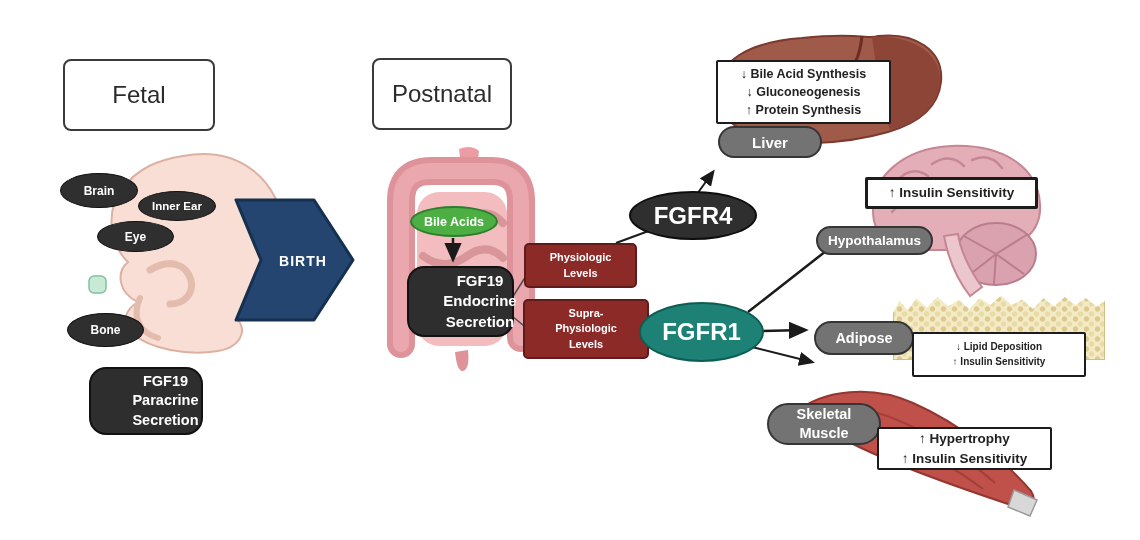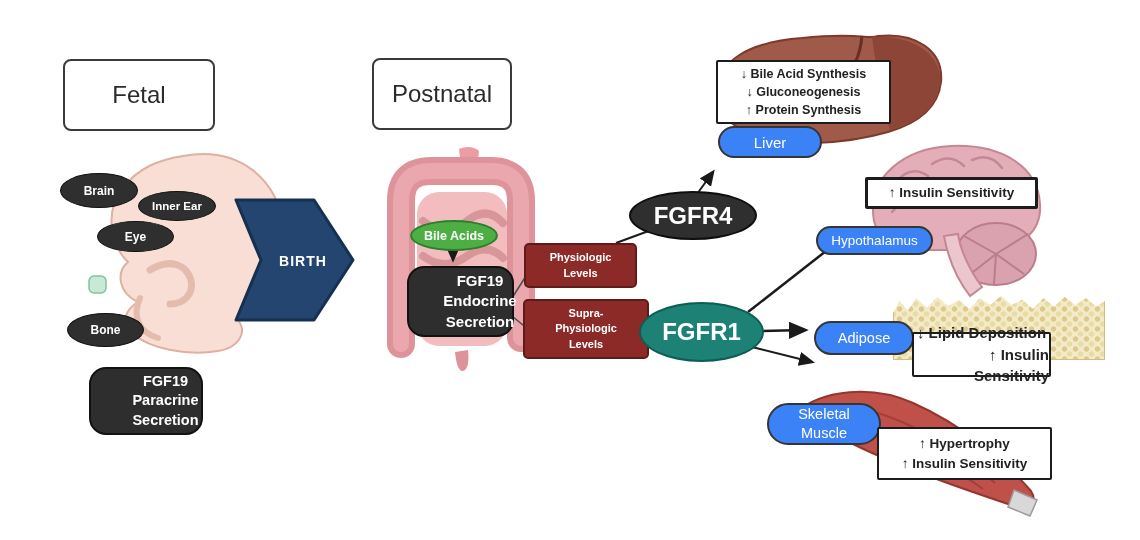--- a/index.html
+++ b/index.html
@@ -32,22 +32,22 @@
   .level-box {
     background:#8c2a28; border:2px solid #5e1b1a; border-radius:5px;
     color:#fff; font-weight:bold; font-size:11px; line-height:1.4; z-index:6;
   }
   
   .receptor {
     border-radius:50%; color:#fff; font-weight:bold; font-size:24px; z-index:6;
   }
   
   .organ-pill {
-    background:#3b82f6; border:2px solid #353535; border-radius:18px;
-    color:#fff; font-weight:normal; z-index:7;
+    background:#737373; border:2px solid #353535; border-radius:18px;
+    color:#fff; font-weight:bold; z-index:7;
   }
   
   .effects-box {
     background:#ffffff; border:2.5px solid #1c1c1c; border-radius:2px;
     color:#222; font-weight:bold; z-index:8;
     display:flex; flex-direction:column; align-items:center; justify-content:center;
   }
   .effects-box div { line-height:1.45; }
   .illus { z-index:1; }
   #connectors { z-index:4; }
@@ -156,21 +156,21 @@
 
   <div class="abs secretion-box center preline" style="left:89px; top:367px; width:114px; height:68px; font-size:14.5px;">FGF19
 Paracrine
 Secretion</div>
 
   <svg class="abs" style="left:234px; top:194px; z-index:5;" width="122" height="132" viewBox="0 0 122 132">
     <polygon points="2,6 80,6 119,66 80,126 2,126 27,66" fill="#23456f" stroke="#16304f" stroke-width="3" stroke-linejoin="round"></polygon>
   </svg>
   <div class="abs center" id="birth-text" style="left:252px; top:243px; width:102px; height:36px;">BIRTH</div>
 
-  <div class="abs center" id="bile-acids" style="left:410px; top:220px; width:88px; height:31px;">Bile Acids</div>
+  <div class="abs center" id="bile-acids" style="left:410px; top:206px; width:88px; height:31px;">Bile Acids</div>
 
   <div class="abs secretion-box center preline" style="left:407px; top:266px; width:107px; height:71px;">FGF19
 Endocrine
 Secretion</div>
 
   <div class="abs level-box center preline" style="left:524px; top:243px; width:113px; height:45px;">Physiologic
 Levels</div>
   <div class="abs level-box center preline" style="left:523px; top:299px; width:126px; height:60px;">Supra-
 Physiologic
 Levels</div>
@@ -184,25 +184,25 @@
     <div>↑ Protein Synthesis</div>
   </div>
   <div class="abs organ-pill center" style="left:718px; top:126px; width:104px; height:32px; font-size:15px;">Liver</div>
 
   <div class="abs effects-box" style="left:865px; top:177px; width:173px; height:32px; font-size:13.5px; border-width:3px;">
     <div>↑ Insulin Sensitivity</div>
   </div>
   <div class="abs organ-pill center" style="left:816px; top:226px; width:117px; height:29px; font-size:13.5px; border-radius:15px;">Hypothalamus</div>
 
   <div class="abs organ-pill center" style="left:814px; top:321px; width:100px; height:34px; font-size:14.5px;">Adipose</div>
-  <div class="abs effects-box" style="left:912px; top:332px; width:139px; height:45px; font-size:15px;text-align:right;">
+  <div class="abs effects-box" style="left:912px; top:332px; width:174px; height:45px; font-size:10px;">
     <div>↓ Lipid Deposition</div>
     <div>↑ Insulin Sensitivity</div>
   </div>
 
   <div class="abs organ-pill center preline" style="left:767px; top:403px; width:114px; height:42px; font-size:14.5px; line-height:1.3; border-radius:22px;">Skeletal
 Muscle</div>
-  <div class="abs effects-box" style="left:877px; top:427px; width:175px; height:53px; font-size:13.5px;">
+  <div class="abs effects-box" style="left:877px; top:427px; width:175px; height:43px; font-size:13.5px;">
     <div>↑ Hypertrophy</div>
     <div>↑ Insulin Sensitivity</div>
   </div>
 
 </div>
 
 </body></html>

